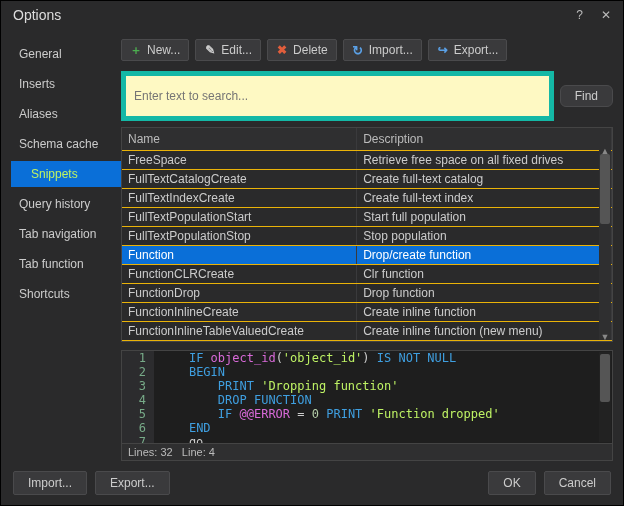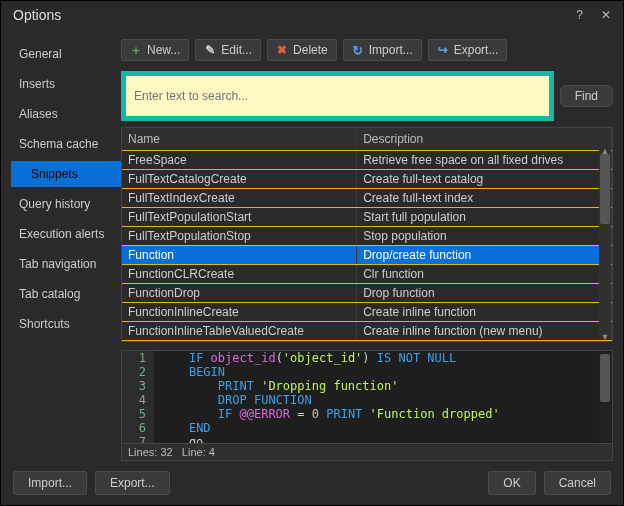--- a/index.html
+++ b/index.html
@@ -11,21 +11,21 @@
     color: #ccc;
   }
   .window { width: 624px; height: 506px; background: #2a2a2b; border: 1px solid #000; display: flex; flex-direction: column; }
   .titlebar { display: flex; align-items: center; padding: 6px 12px; color: #ddd; }
   .titlebar .title { font-size: 14px; flex: 1; }
   .titlebar .sys { display: flex; gap: 18px; }
   .titlebar .sys span { cursor: pointer; color: #bbb; }
   .body { flex: 1; display: flex; padding: 6px 10px 0 10px; overflow: hidden; }
   .sidebar { width: 110px; display: flex; flex-direction: column; padding-top: 6px; }
   .sidebar .item { padding: 6px 8px; color: #ccc; cursor: pointer; margin-bottom: 4px; }
-  .sidebar .item.selected { background: #0a6fd8; color: #000000; padding-left: 20px; }
+  .sidebar .item.selected { background: #0a6fd8; color: #bef264; padding-left: 20px; }
   .sidebar .item .caret { display: inline-block; width: 8px; }
   .main { flex: 1; display: flex; flex-direction: column; overflow: hidden; }
   .toolbar { display: flex; gap: 6px; padding: 4px 0; }
   .btn { display: inline-flex; align-items: center; gap: 5px; background: #3a3a3c; border: 1px solid #4a4a4c; padding: 3px 8px; color: #ccc; cursor: pointer; border-radius: 2px; font-size: 12px; }
   .ic { width: 12px; height: 12px; display: inline-flex; align-items: center; justify-content: center; font-weight: bold; }
   .ic-new    { color: #4caf50; }
   .ic-edit   { color: #ccc; }
   .ic-delete { color: #e25e3c; font-size: 12px; }
   .ic-import { color: #5aa0e6; font-size: 13px; }
   .ic-export { color: #5aa0e6; font-size: 12px; }
@@ -78,23 +78,22 @@
 
   <div class="body">
 
     <div class="sidebar" id="sidebar">
         <div class="item">General</div>
         <div class="item">Inserts</div>
         <div class="item">Aliases</div>
         <div class="item">Schema cache</div>
         <div class="item selected">Snippets</div>
         <div class="item">Query history</div>
-        <div class="item">Execution alerts</div>
         <div class="item">Tab navigation</div>
-        <div class="item">Tab catalog</div>
+        <div class="item">Tab function</div>
         <div class="item">Shortcuts</div>
       </div>
 
     <div class="main">
 
       <div class="toolbar">
         <div class="btn">
           <span class="ic ic-new">＋</span>
           <span>New...</span>
         </div>

